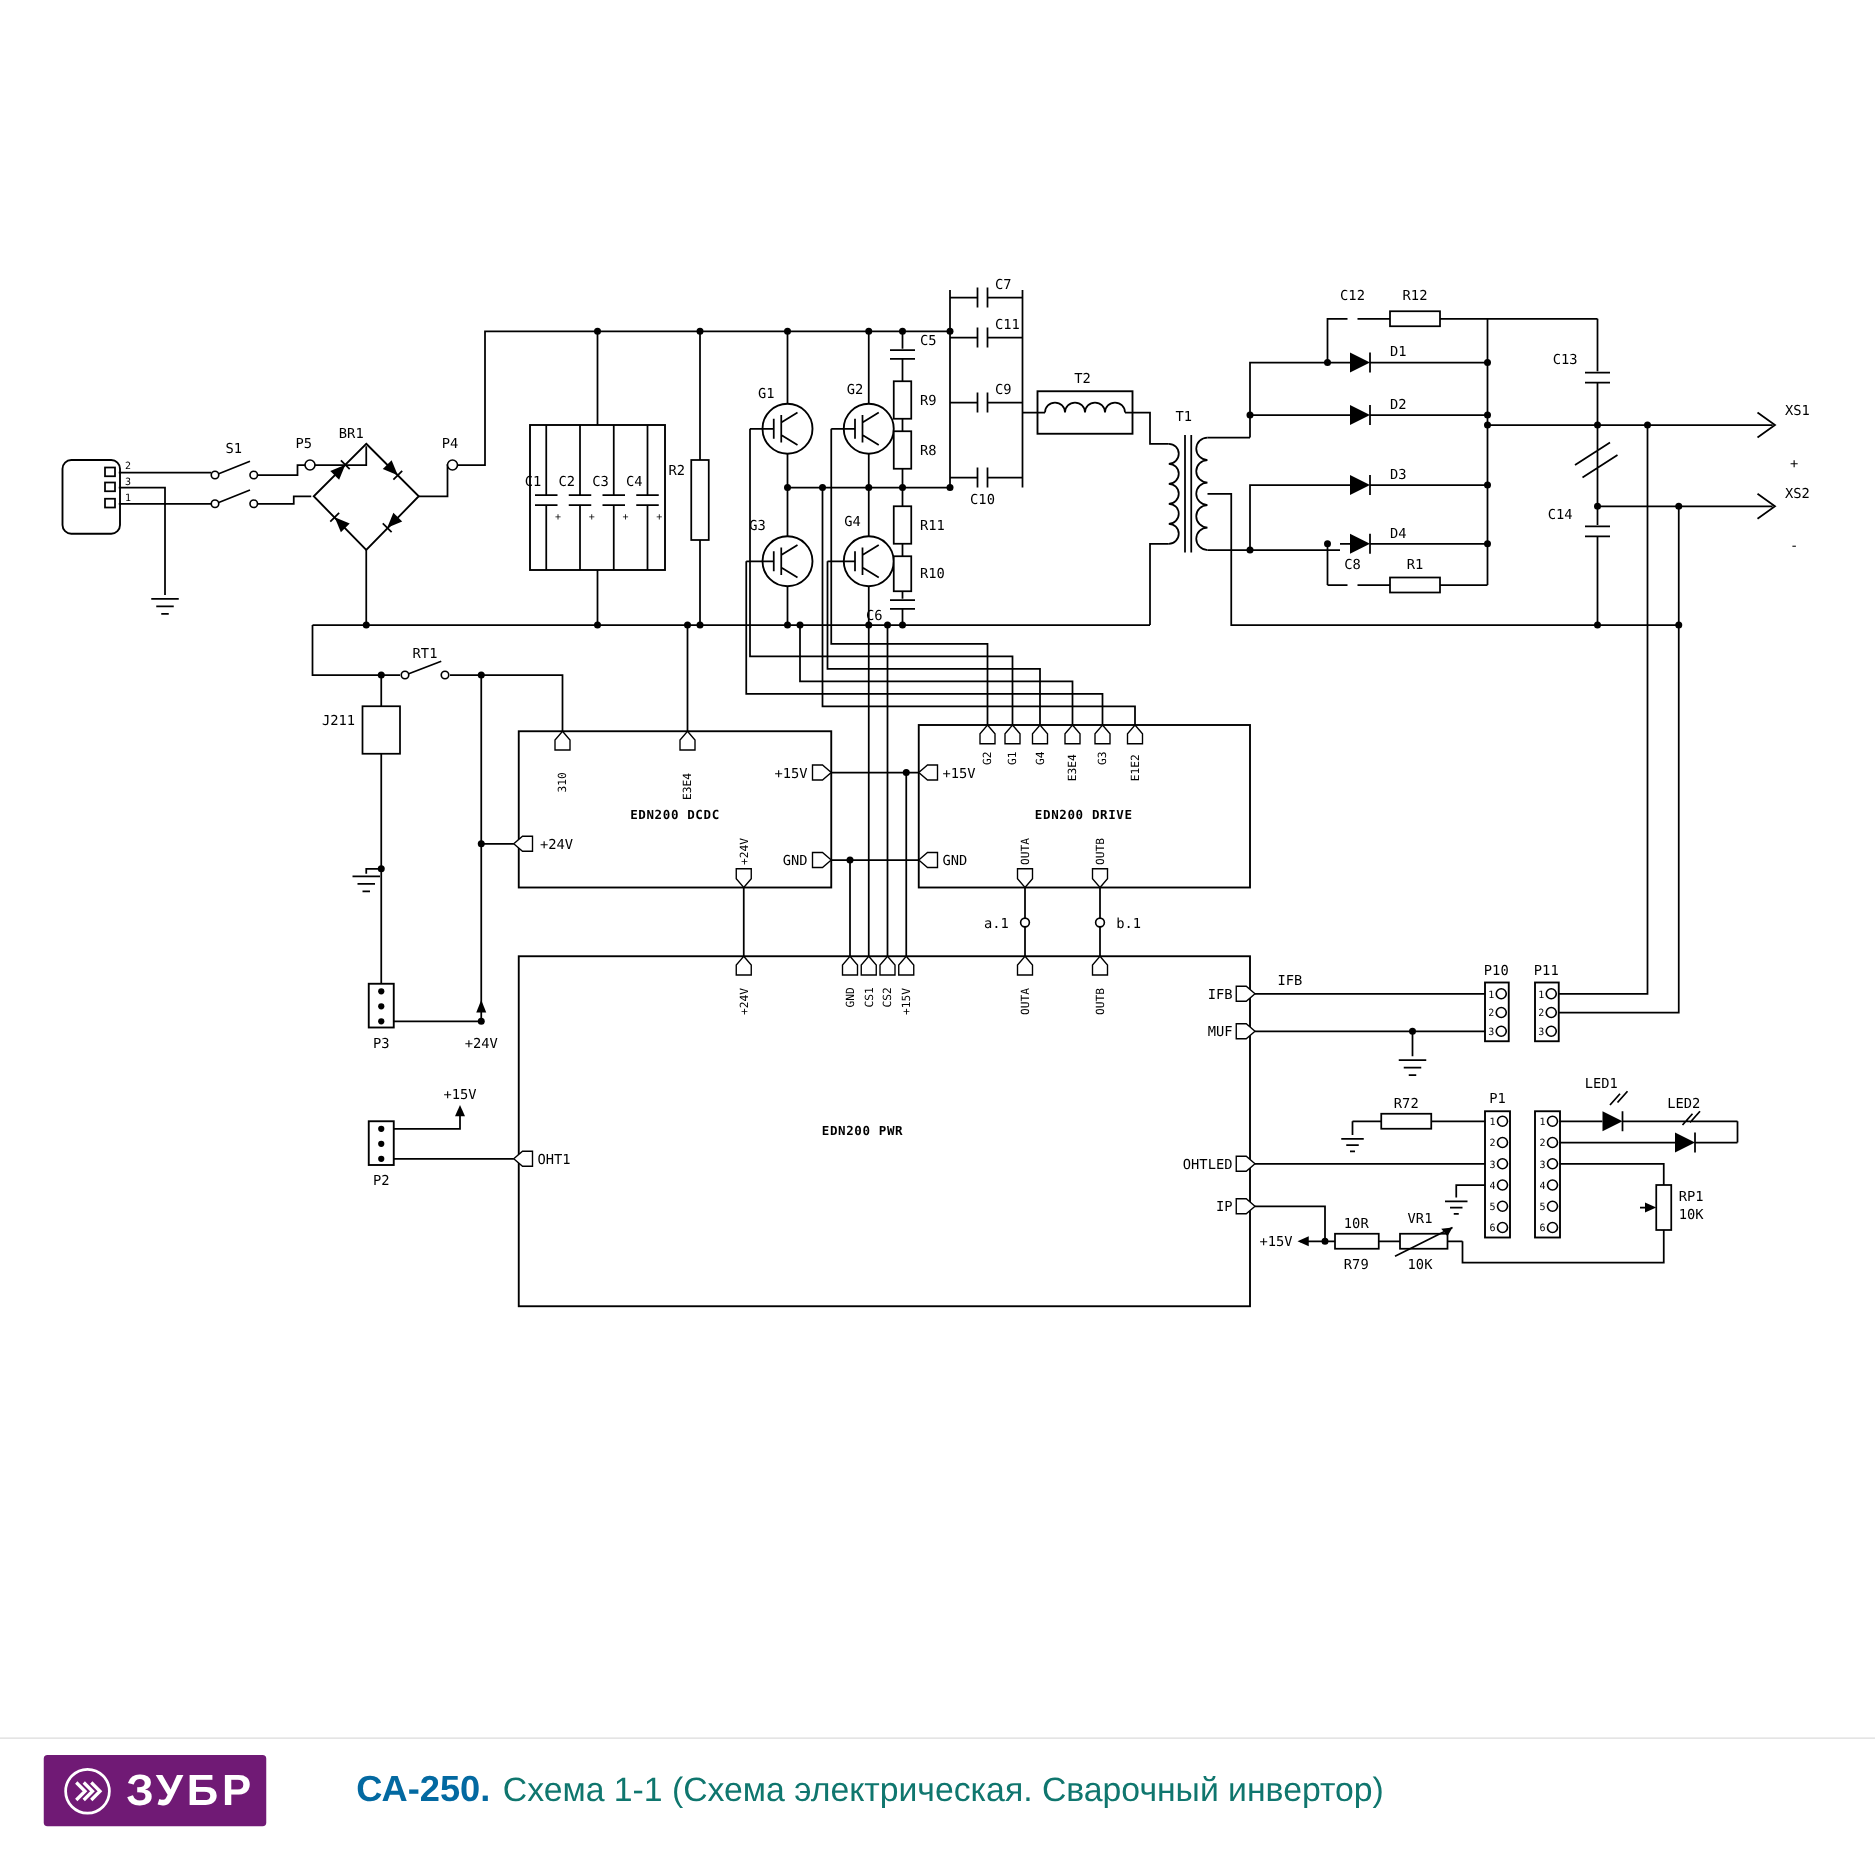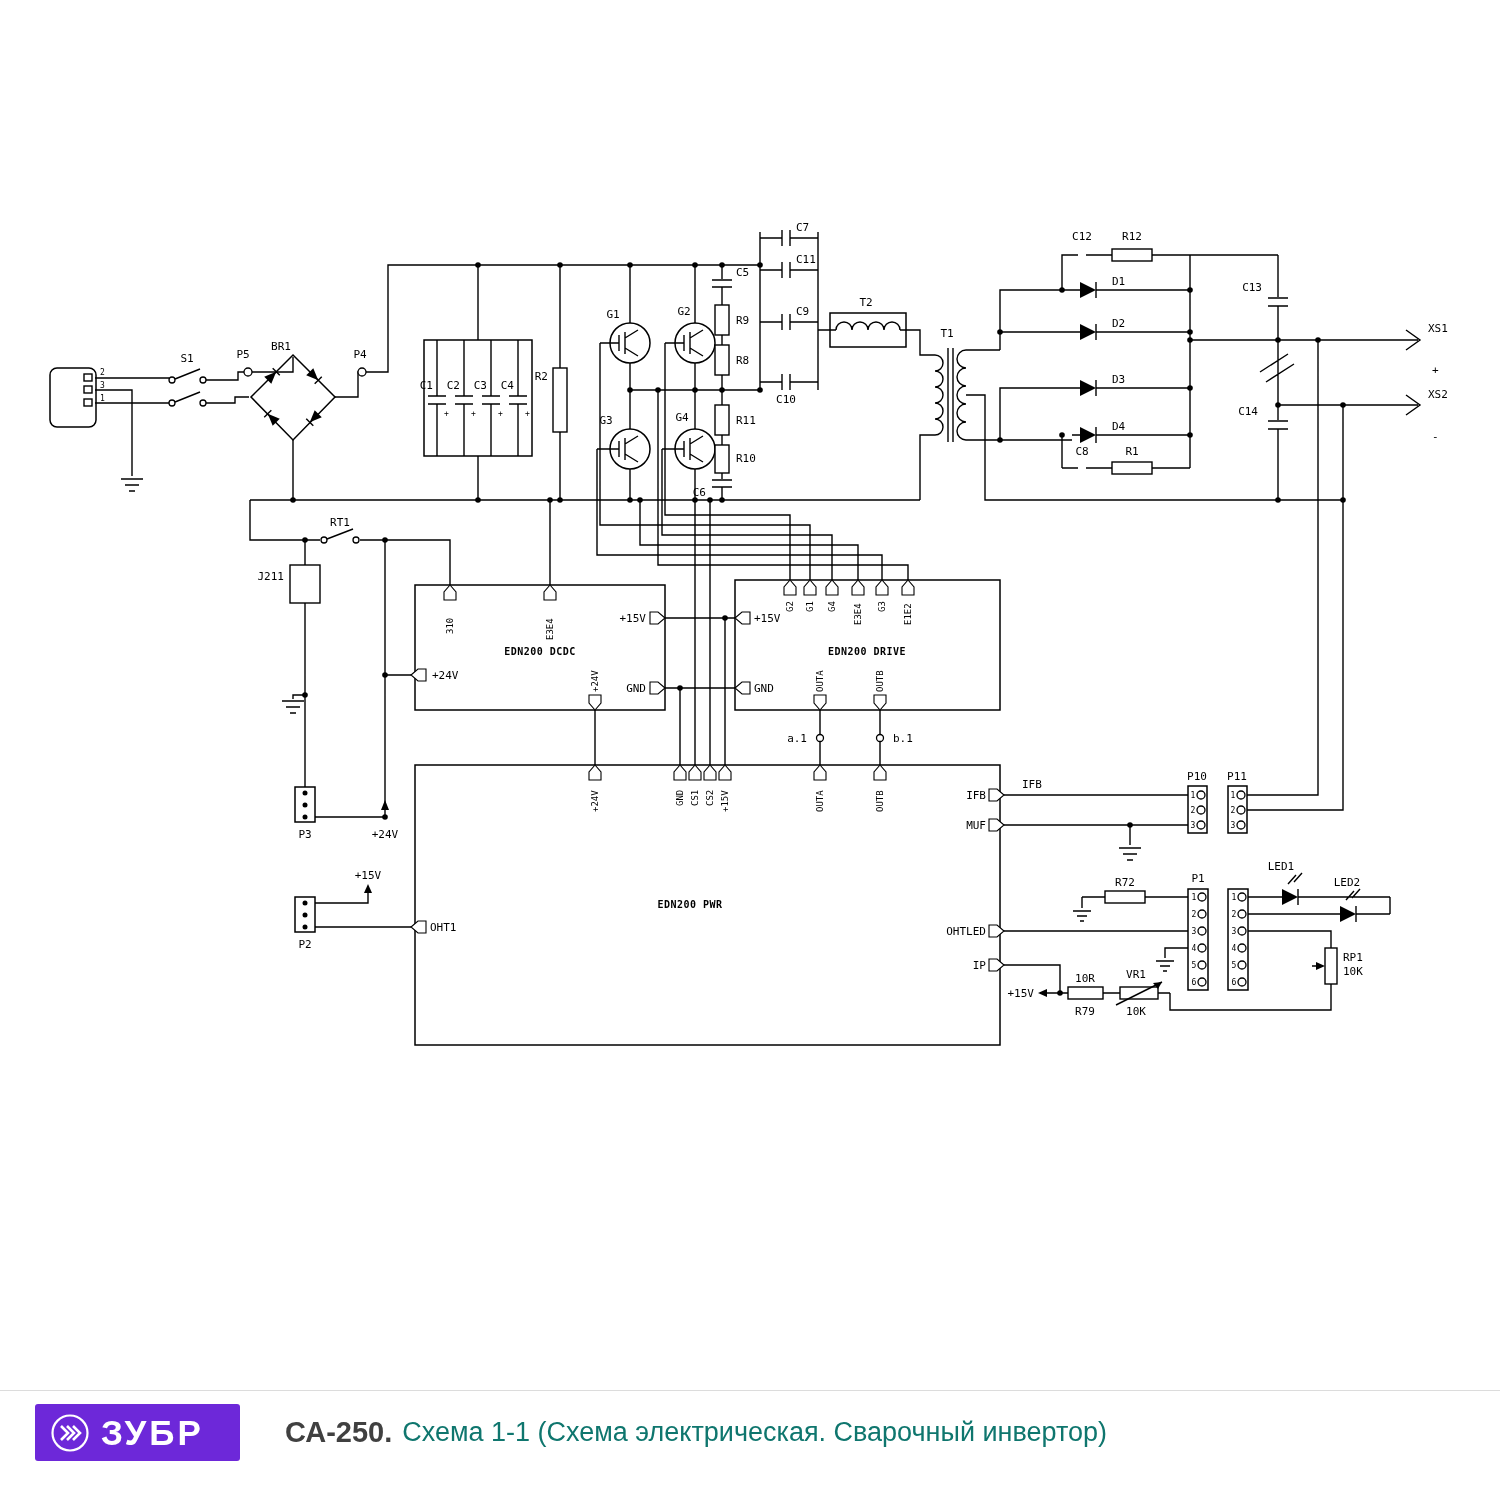--- a/index.html
+++ b/index.html
@@ -9,24 +9,24 @@
   .tm{text-anchor:middle;} .te{text-anchor:end;}
   .w{stroke:#000;stroke-width:1.4;fill:none;}
   .w2{stroke:#000;stroke-width:1.5;fill:none;}
   .box{stroke:#000;stroke-width:1.5;fill:none;}
   .cmp{stroke:#000;stroke-width:1.4;fill:#fff;}
   .pen{stroke:#000;stroke-width:1.1;fill:#fff;}
   .dot{fill:#000;stroke:none;}
   .pad{stroke:#000;stroke-width:1.3;fill:#fff;}
   .df{fill:#000;stroke:none;}
   .footer-rule{position:absolute;left:0;top:1390px;width:1500px;border-top:1px solid #dcdcdc;}
-  .logo{position:absolute;left:35px;top:1404px;width:205px;height:57px;background:#6d28d9;border-radius:3px;display:flex;align-items:center;padding-left:14px;box-sizing:border-box;}
+  .logo{position:absolute;left:35px;top:1404px;width:178px;height:57px;background:#701a75;border-radius:3px;display:flex;align-items:center;padding-left:14px;box-sizing:border-box;}
   .logo-text{color:#fff;font-family:"Liberation Sans",sans-serif;font-weight:bold;font-size:35px;letter-spacing:3px;margin-left:10px;}
   .caption{position:absolute;left:285px;top:1404px;height:57px;display:flex;align-items:center;font-family:"Liberation Sans",sans-serif;}
-  .caption .model{font-size:29px;font-weight:bold;color:#404040;}
+  .caption .model{font-size:29px;font-weight:bold;color:#0369a1;}
   .caption .sub{font-size:27px;color:#0f766e;margin-left:10px;font-weight:normal;}
 </style>
 </head>
 <body>
 
 <div class="page">
 
 <svg width="1500" height="1500" viewBox="0 0 1500 1500">
 
   <g>

